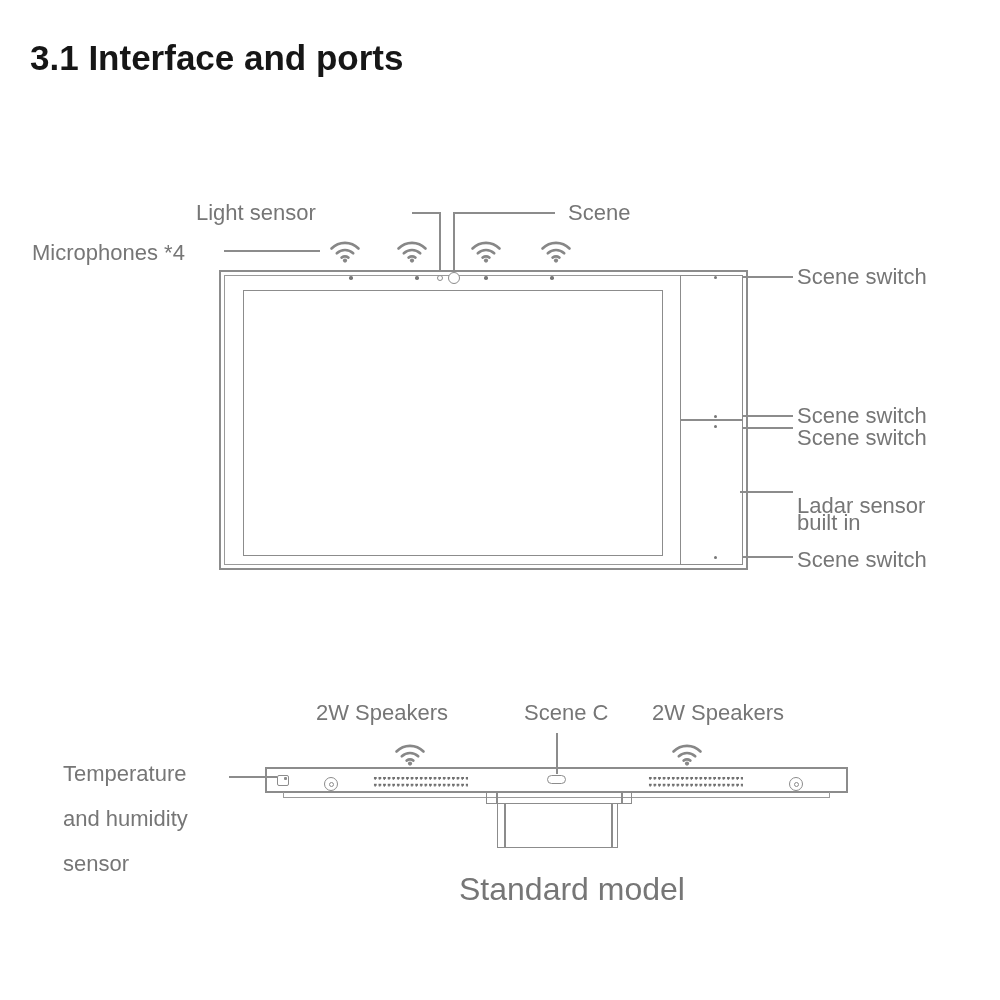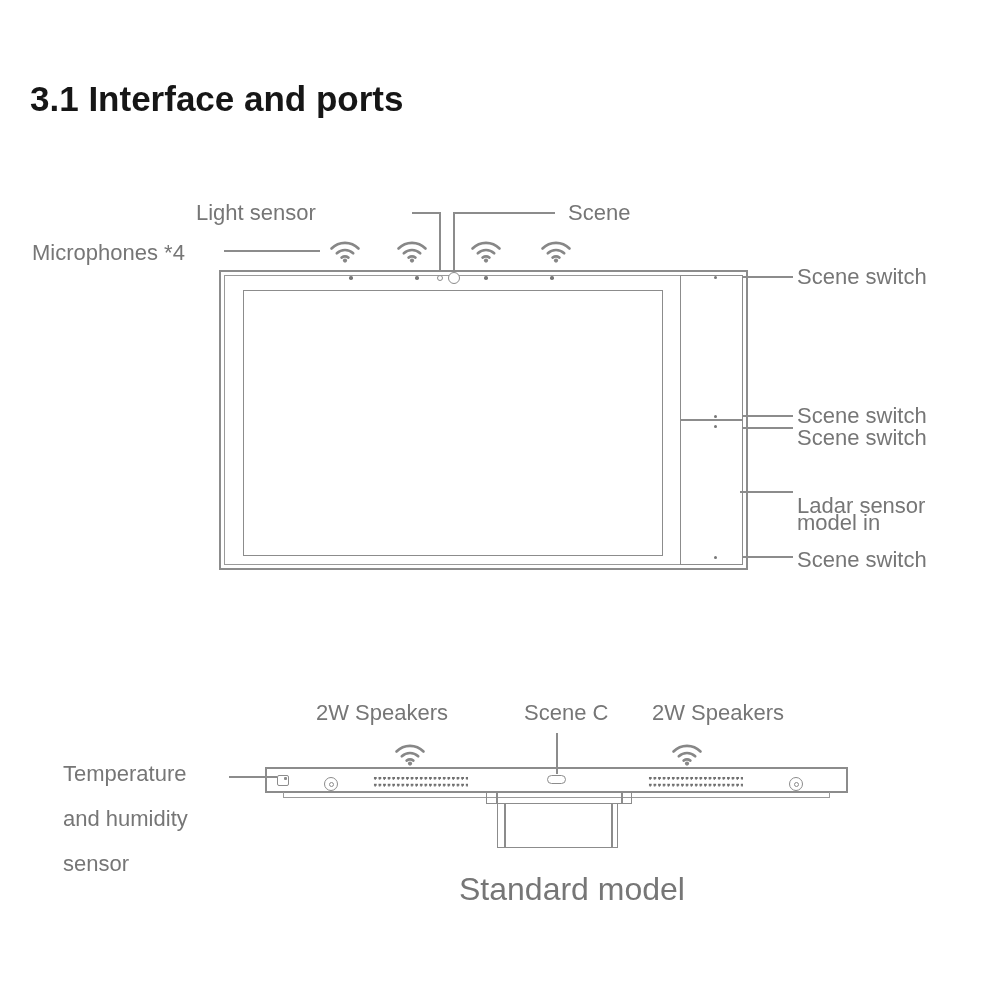--- a/index.html
+++ b/index.html
@@ -1,20 +1,20 @@
 <!DOCTYPE html>
 <html><head>
 <meta charset="utf-8">
 <style>
   html,body{margin:0;padding:0;}
   body{background:#ffffff;font-family:"Liberation Sans",sans-serif;}
   .page{position:relative;width:1000px;height:1000px;background:#ffffff;overflow:hidden;}
 
   
-  .title{position:absolute;left:30px;top:38px;font-size:35px;font-weight:bold;color:#161616;letter-spacing:0px;margin-top:41px;}
+  .title{position:absolute;left:30px;top:38px;font-size:35px;font-weight:bold;color:#161616;letter-spacing:0px;}
   .lbl{position:absolute;font-size:22px;color:#767676;white-space:nowrap;line-height:27px;}
 
   
   .hline{position:absolute;height:2px;background:#8c8c8c;}
   .vline{position:absolute;width:2px;background:#8c8c8c;}
 
   
   .box{position:absolute;border:2px solid #8c8c8c;background:transparent;box-sizing:border-box;}
   .box.thin{border-width:1px;border-color:#9a9a9a;}
   .box.med{border-width:1.5px;}
@@ -105,21 +105,21 @@
     <div class="hline" style="left:740px;top:491px;width:53px;"></div>
     <div class="hline" style="left:743px;top:556px;width:50px;"></div>
 
     <div class="lbl" style="left:196px;top:199px;">Light sensor</div>
     <div class="lbl" style="left:568px;top:199px;">Scene</div>
     <div class="lbl" style="left:32px;top:239px;">Microphones *4</div>
     <div class="lbl" style="left:797px;top:263px;">Scene switch</div>
     <div class="lbl" style="left:797px;top:402px;">Scene switch</div>
     <div class="lbl" style="left:797px;top:424px;">Scene switch</div>
     <div class="lbl" style="left:797px;top:492px;">Ladar sensor</div>
-    <div class="lbl" style="left:797px;top:509px;">model in</div>
+    <div class="lbl" style="left:797px;top:509px;">built in</div>
     <div class="lbl" style="left:797px;top:546px;">Scene switch</div>
   </div>
 
   <div>
 
     <div class="lbl" style="left:316px;top:699px;">2W Speakers</div>
     <div class="lbl" style="left:524px;top:699px;">Scene C</div>
     <div class="lbl" style="left:652px;top:699px;">2W Speakers</div>
 
     <svg class="wifi" style="left:393px;top:739px;" width="34" height="27">

